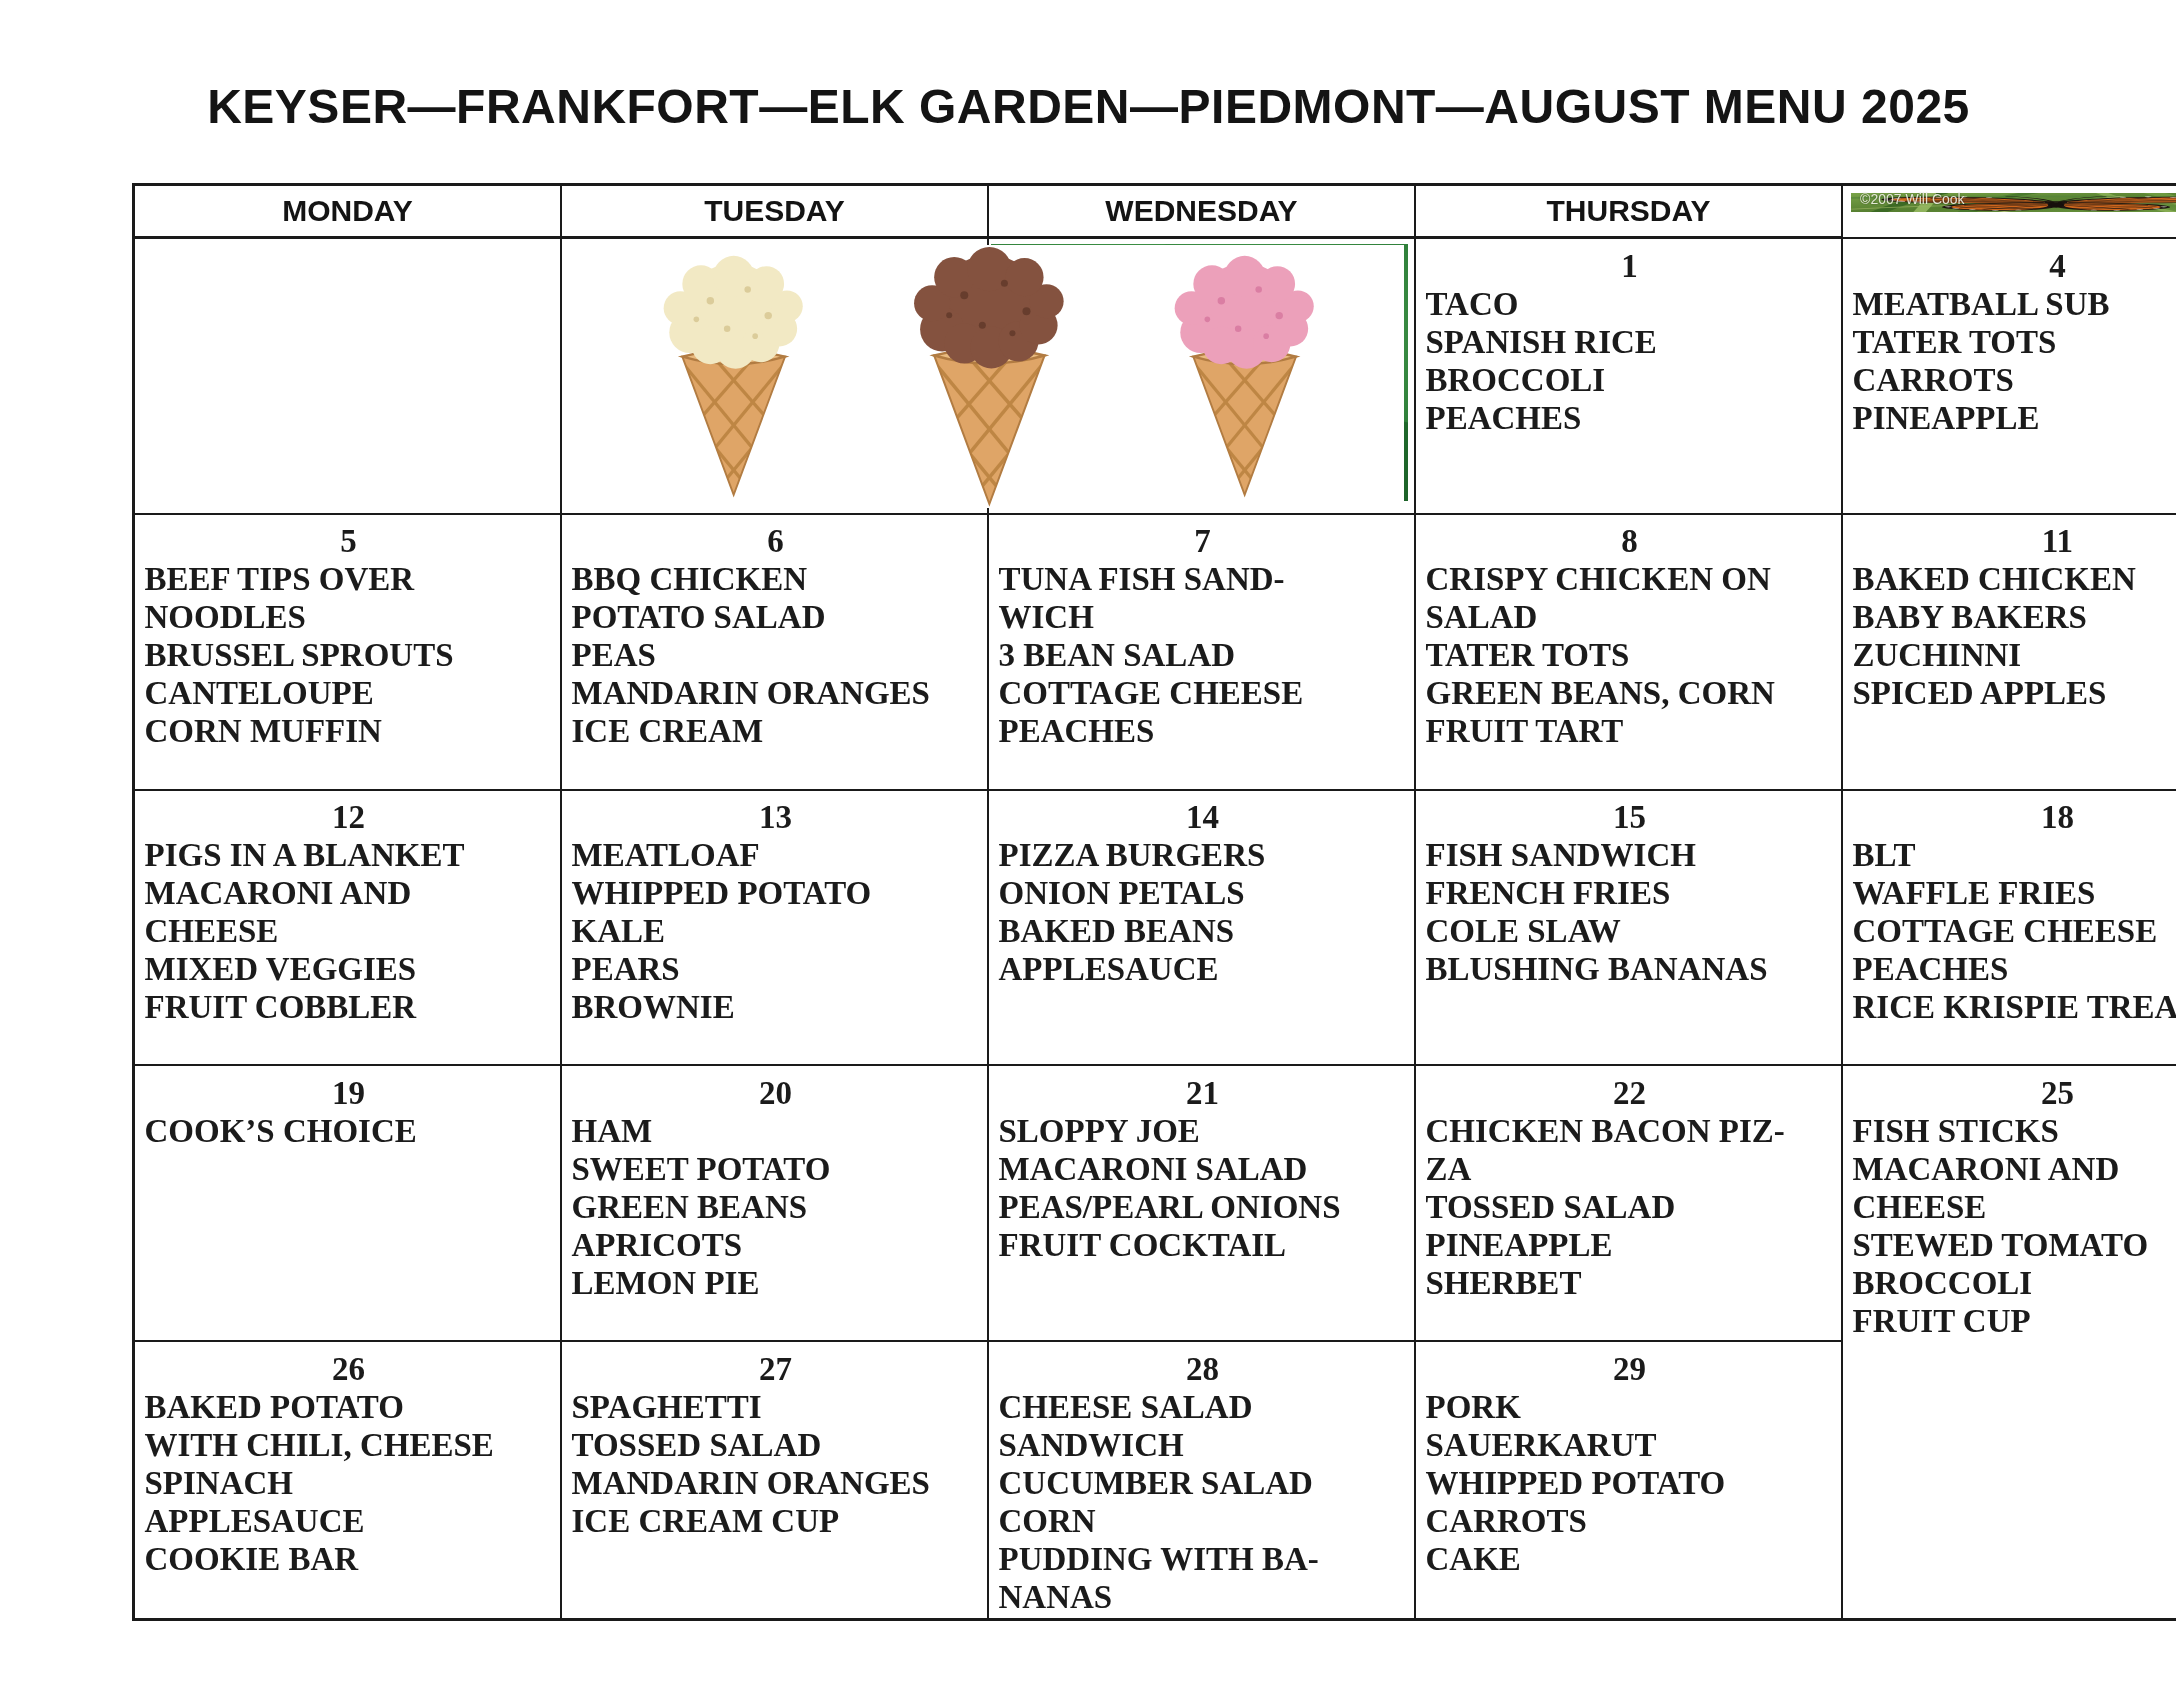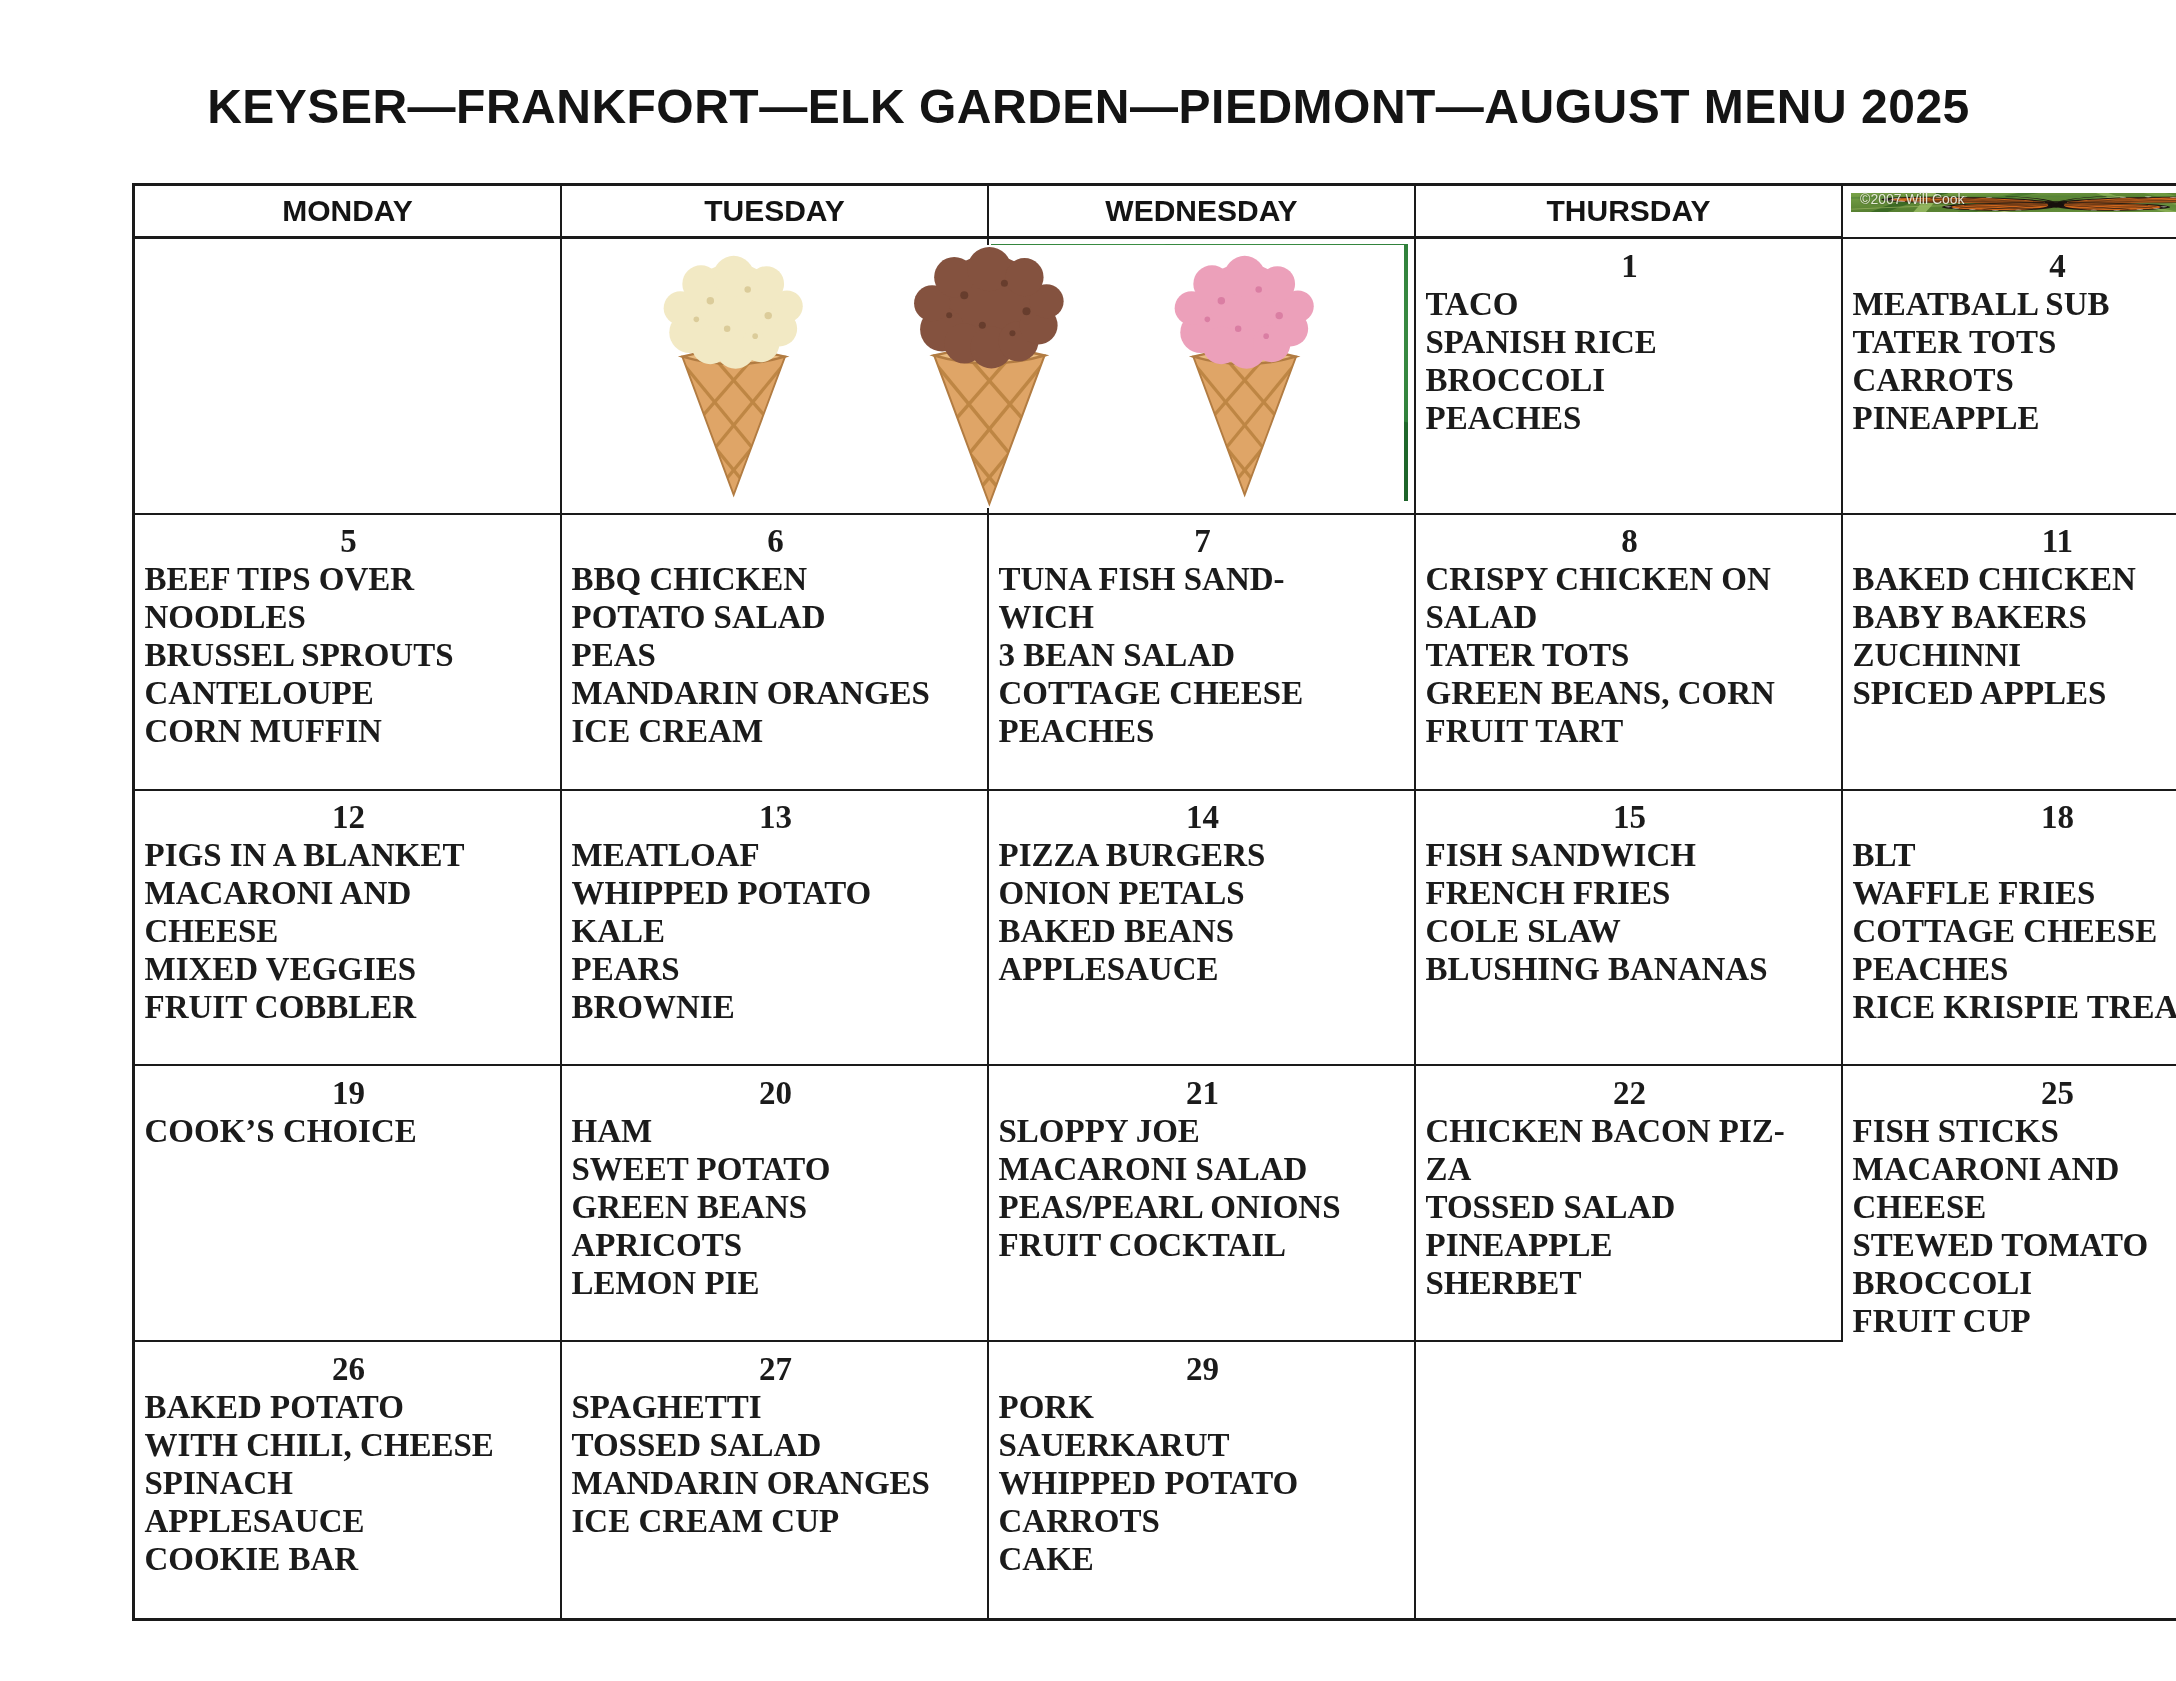--- a/index.html
+++ b/index.html
@@ -319,20 +319,29 @@
     <div class="line">COOKIE BAR</div>
   </div>
   <div class="cell last-row">
     <div class="date">27</div>
     <div class="line">SPAGHETTI</div>
     <div class="line">TOSSED SALAD</div>
     <div class="line">MANDARIN ORANGES</div>
     <div class="line">ICE CREAM CUP</div>
   </div>
   <div class="cell last-row">
+    <div class="date">28</div>
+    <div class="line">CHEESE SALAD</div>
+    <div class="line">SANDWICH</div>
+    <div class="line">CUCUMBER SALAD</div>
+    <div class="line">CORN</div>
+    <div class="line">PUDDING WITH BA-</div>
+    <div class="line">NANAS</div>
+  </div>
+  <div class="cell last-row">
     <div class="date">29</div>
     <div class="line">PORK</div>
     <div class="line">SAUERKARUT</div>
     <div class="line">WHIPPED POTATO</div>
     <div class="line">CARROTS</div>
     <div class="line">CAKE</div>
   </div>
 
   <div class="overlay" title="three ice cream cones (vanilla, chocolate, strawberry)">
     <svg class="cone" viewBox="0 -10 190 262">

